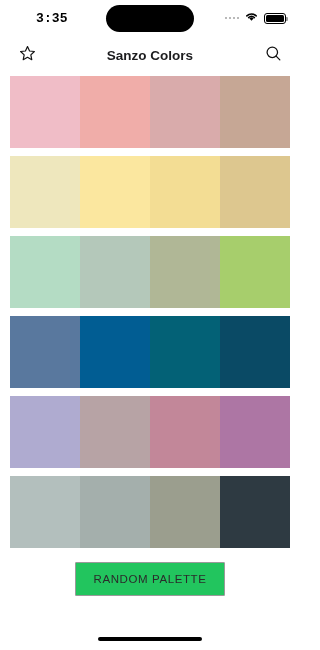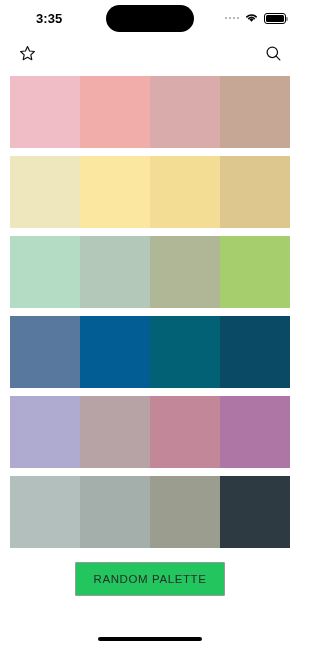--- a/index.html
+++ b/index.html
@@ -16,20 +16,21 @@
   }
 
   
   .status-bar {
     height: 36px;
     display: flex;
     align-items: center;
     position: relative;
     padding: 8px 14px;
     box-sizing: border-box;
+    font-family: Liberation Mono, monospace;
   }
   .status-time {
     font-size: 13px;
     font-weight: 700;
     color: #000;
     letter-spacing: 0.1px;
     margin-left: 22px;
   }
   .dynamic-island {
     position: absolute;
@@ -202,20 +203,21 @@
 
 <div class="nav-bar">
   <button class="nav-btn">
     <span>
       <svg width="19" height="19" viewBox="0 0 24 24">
         <path d="M12 3.2 l2.6 5.6 6.1 .7 -4.5 4.2 1.2 6.1 -5.4-3 -5.4 3 1.2-6.1 -4.5-4.2 6.1-.7 Z" fill="none" stroke="#111" stroke-width="1.5" stroke-linejoin="round"></path>
       </svg>
     </span>
   </button>
 
+  <div class="nav-title">Sanzo Colors</div>
 
   <button class="nav-btn right">
     <span>
       <svg width="19" height="19" viewBox="0 0 24 24">
         <circle cx="10.5" cy="10.5" r="6.6" fill="none" stroke="#111" stroke-width="1.6"></circle>
         <line x1="15.3" y1="15.3" x2="20" y2="20" stroke="#111" stroke-width="1.6" stroke-linecap="round"></line>
       </svg>
     </span>
   </button>
 </div>

